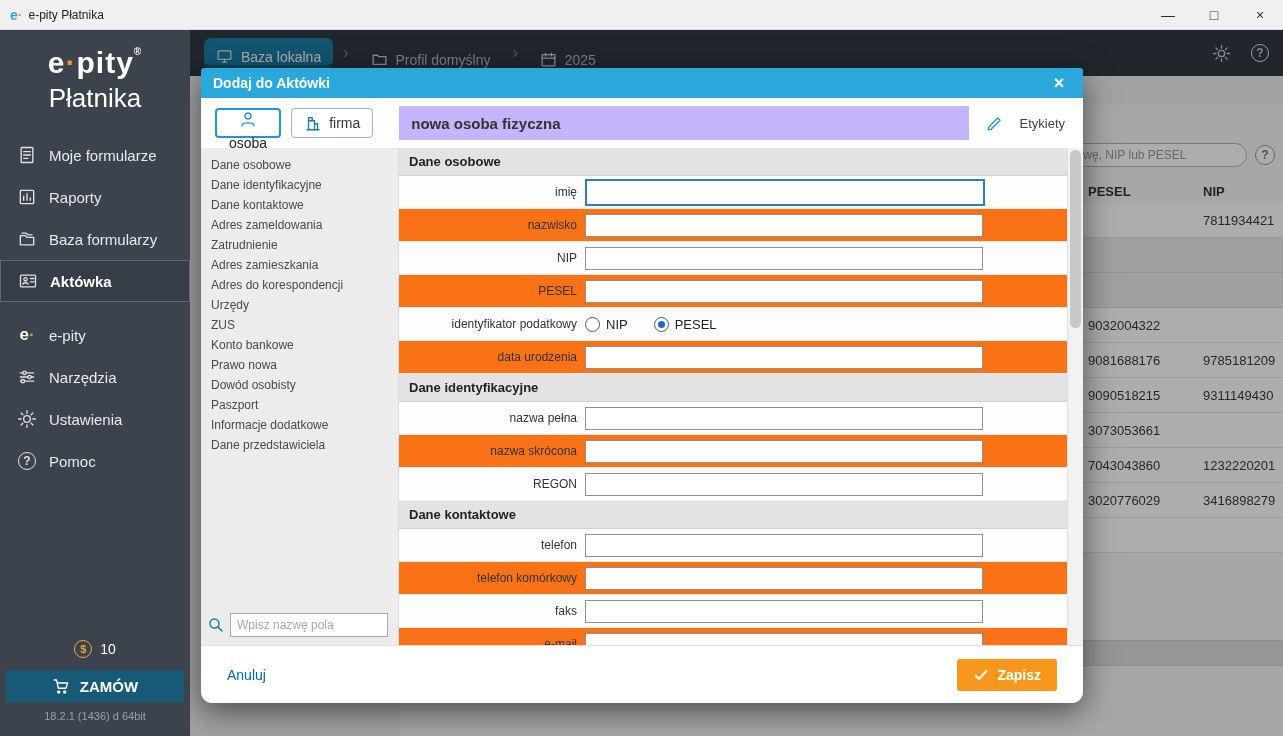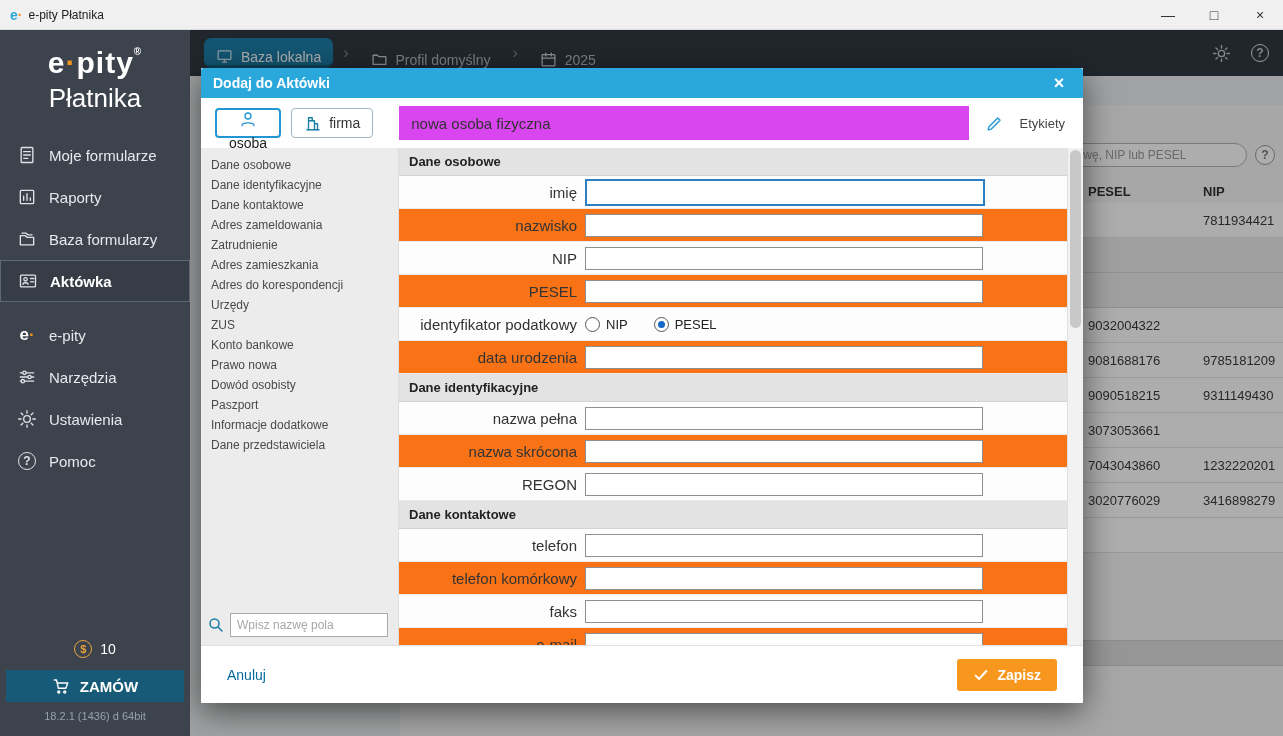--- a/index.html
+++ b/index.html
@@ -57,48 +57,48 @@
   .thead { position:absolute; top:74px; left:0; right:0; height:24px; display:flex; padding-left:688px; font-size:13px; font-weight:bold; color:#333; align-items:center; }
   .tbody { position:absolute; top:98px; left:0; right:0; }
   .brow { height:35px; display:flex; align-items:center; padding-left:688px; border-bottom:1px solid #e3e3e3; font-size:13px; color:#3a3a3a; background:#fff; }
   .brow.band { background:#ececec; border-bottom:1px solid #d8d8d8; }
   .col-p { width:115px; }
   .bot-band { position:absolute; top:535px; left:0; right:0; height:26px; background:#dedede; border-top:1px solid #cfcfcf; border-bottom:1px solid #cfcfcf; }
 
   .dim { position:absolute; inset:0; background:rgba(0,0,0,0.32); z-index:5; }
 
   
-  .modal { position:absolute; left:11px; top:38px; width:882px; height:635px; background:#fff; z-index:10; border-radius:1px; box-shadow:0 8px 32px rgba(0,0,0,0.55); display:flex; flex-direction:column; }
+  .modal { position:absolute; left:11px; top:38px; width:882px; height:635px; background:#fff; z-index:10; border-radius:11px; box-shadow:0 8px 32px rgba(0,0,0,0.55); display:flex; flex-direction:column; }
   .m-header { height:30px; background:#2aa8dc; border-radius:3px 3px 0 0; display:flex; align-items:center; padding:0 12px; }
   .m-title { color:#fff; font-weight:bold; font-size:14px; }
   .m-close { margin-left:auto; color:#fff; font-size:18px; font-weight:bold; width:24px; text-align:center; cursor:default; }
   .m-toolbar { height:50px; display:flex; align-items:center; gap:10px; padding:0 14px; }
   .toggle-btn { display:flex; align-items:center; gap:7px; height:30px; padding:0 12px; border-radius:4px; background:#fff; font-size:14px; color:#222; cursor:default; }
   .toggle-btn.sel { border:2px solid #2196d0;flex-direction:column; }
   .toggle-btn.unsel { border:1px solid #9fb6c0; color:#333; }
   .tg-ic { display:flex; color:#2196d0; }
   .tg-ic.teal { color:#1a7fa5; }
-  .name-input { flex:1; height:34px; background:#d946ef; border:none; padding:0 12px; font-size:15px; color:#333; margin-left:16px; font-family:"Liberation Sans",sans-serif; }
+  .name-input { flex:1; height:34px; background:#c4b5fd; border:none; padding:0 12px; font-size:15px; color:#333; margin-left:16px; font-family:"Liberation Sans",sans-serif;font-weight:bold; }
   .pencil-btn { width:30px; display:flex; justify-content:center; color:#2196d0; cursor:default; }
   .etykiety { font-size:13px; color:#444; margin-right:4px; }
 
   .m-middle { display:flex; height:497px; }
   .m-nav { width:198px; background:#ececec; border-right:1px solid #ddd; position:relative; padding-top:7px; }
   .nav-item { height:20px; line-height:20px; padding-left:10px; font-size:12px; color:#4a4a4a; cursor:default; white-space:nowrap; }
   .nav-search { position:absolute; bottom:8px; left:6px; right:10px; display:flex; align-items:center; gap:5px; }
   .nav-search .mag { color:#1a7fa5; display:flex; }
   .nav-search input { flex:1; height:24px; border:1px solid #aaa; background:#fff; padding:0 6px; font-size:12px; color:#333; font-family:"Liberation Sans",sans-serif; min-width:0; }
   .nav-search input::placeholder { color:#a8a8a8; }
 
   .m-form { flex:1; background:#fafafa; overflow:hidden; }
   .sec-header { height:28px; line-height:28px; background:#e3e3e3; border-bottom:1px solid #d2d2d2; font-size:13px; font-weight:bold; color:#222; padding-left:10px; }
   .sec-header + .frow { border-top:none; }
   .frow { height:33px; display:flex; align-items:center; border-bottom:1px solid #ececec; background:#fdfdfd; }
   .frow.alt { background:#f97316; }
-  .flabel { width:186px; text-align:right; padding-right:8px; font-size:15px; color:#333; }
+  .flabel { width:186px; text-align:right; padding-right:8px; font-size:12px; color:#333; }
   .finput { width:398px; height:23px; border:1px solid #8f8f8f; background:#fff; font-size:13px; padding:0 6px; font-family:"Liberation Sans",sans-serif; }
   .finput.focused { border:2px solid #2b7fc2; height:27px; width:400px; outline:none; }
   .radio-group { display:flex; align-items:center; }
   .radio { width:15px; height:15px; border-radius:50%; border:1px solid #555; background:#fff; display:inline-block; position:relative; }
   .radio.checked::after { content:""; position:absolute; left:3px; top:3px; width:7px; height:7px; border-radius:50%; background:#1868c9; }
   .rlabel { font-size:13px; color:#222; margin-left:6px; }
   .rgap { width:26px; }
 
   .m-scroll { width:16px; background:#f2f2f2; border-left:1px solid #e0e0e0; position:relative; }
   .m-thumb { position:absolute; top:2px; left:2px; width:11px; height:178px; background:#c8c8c8; border-radius:6px; }

